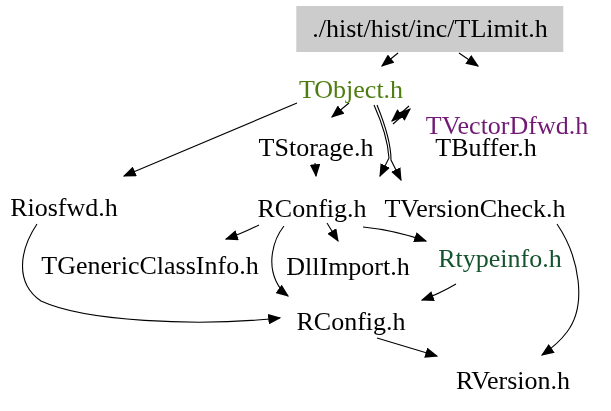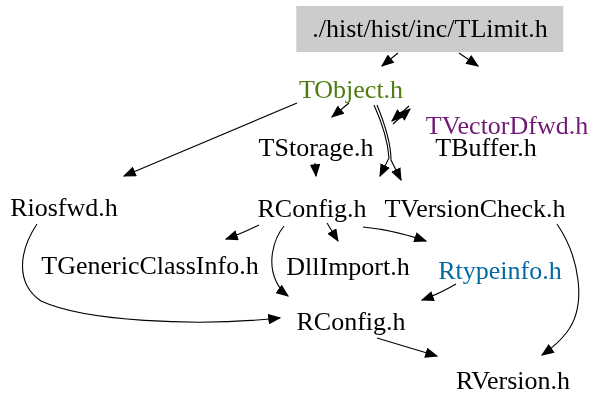--- a/index.html
+++ b/index.html
@@ -68,17 +68,17 @@
       <div class="node highlight" style="left: 430px; top: 29px; color: rgb(0, 0, 0); background: rgb(204, 204, 204);">./hist/hist/inc/TLimit.h</div>
       <div class="node" style="left: 351px; top: 90px; color: #4d7c0f;">TObject.h</div>
       <div class="node" style="left: 507px; top: 90px; color: #701a75; margin-top: 36px;">TVectorDfwd.h</div>
       <div class="node" style="left: 316px; top: 148px; color: rgb(0, 0, 0);">TStorage.h</div>
       <div class="node" style="left: 450px; top: 148px; color: rgb(0, 0, 0); margin-left: 36px;">TBuffer.h</div>
       <div class="node" style="left: 64px; top: 208px; color: rgb(0, 0, 0);">Riosfwd.h</div>
       <div class="node" style="left: 312px; top: 209px; color: rgb(0, 0, 0);">RConfig.h</div>
       <div class="node" style="left: 475px; top: 209px; color: rgb(0, 0, 0);">TVersionCheck.h</div>
       <div class="node" style="left: 150px; top: 266px; color: rgb(0, 0, 0); text-align: right;">TGenericClassInfo.h</div>
       <div class="node" style="left: 348px; top: 267px; color: rgb(0, 0, 0);">DllImport.h</div>
-      <div class="node" style="left: 500px; top: 271px; color: #0369a1; text-align: right;">Rtypeinfo.h</div>
+      <div class="node" style="left: 500px; top: 259px; color: #14532d; text-align: right;">Rtypeinfo.h</div>
       <div class="node" style="left: 351px; top: 322px; color: rgb(0, 0, 0);">RConfig.h</div>
       <div class="node" style="left: 513px; top: 381px; color: rgb(0, 0, 0);">RVersion.h</div>
     </div>
 </div>
 
 </body></html>

